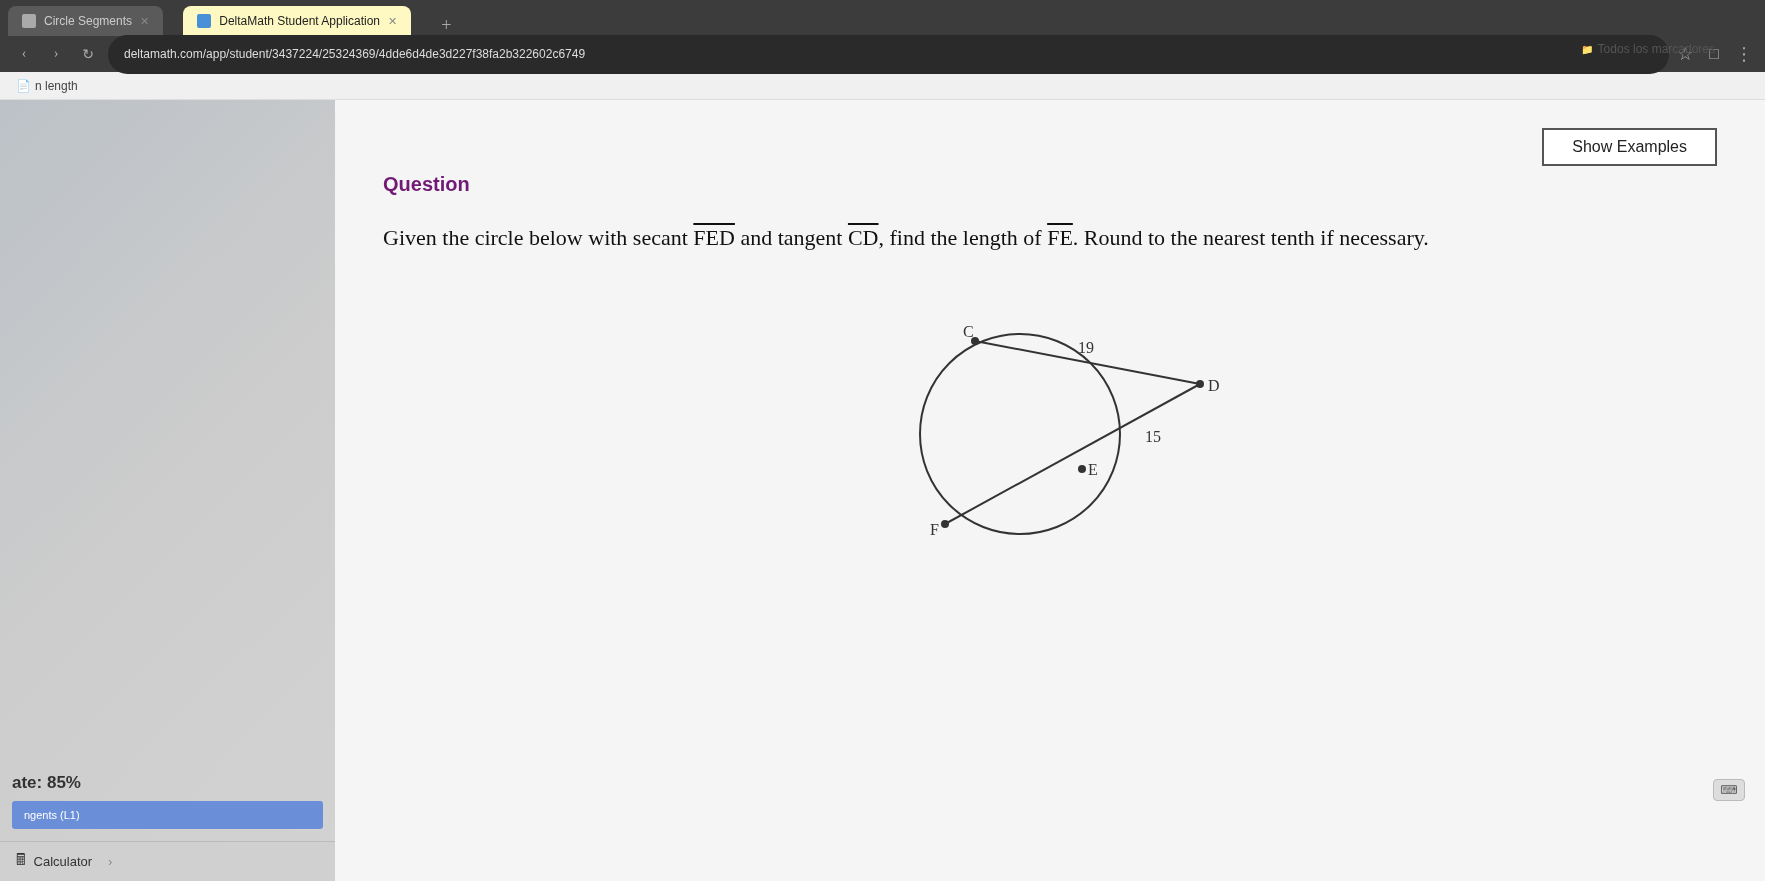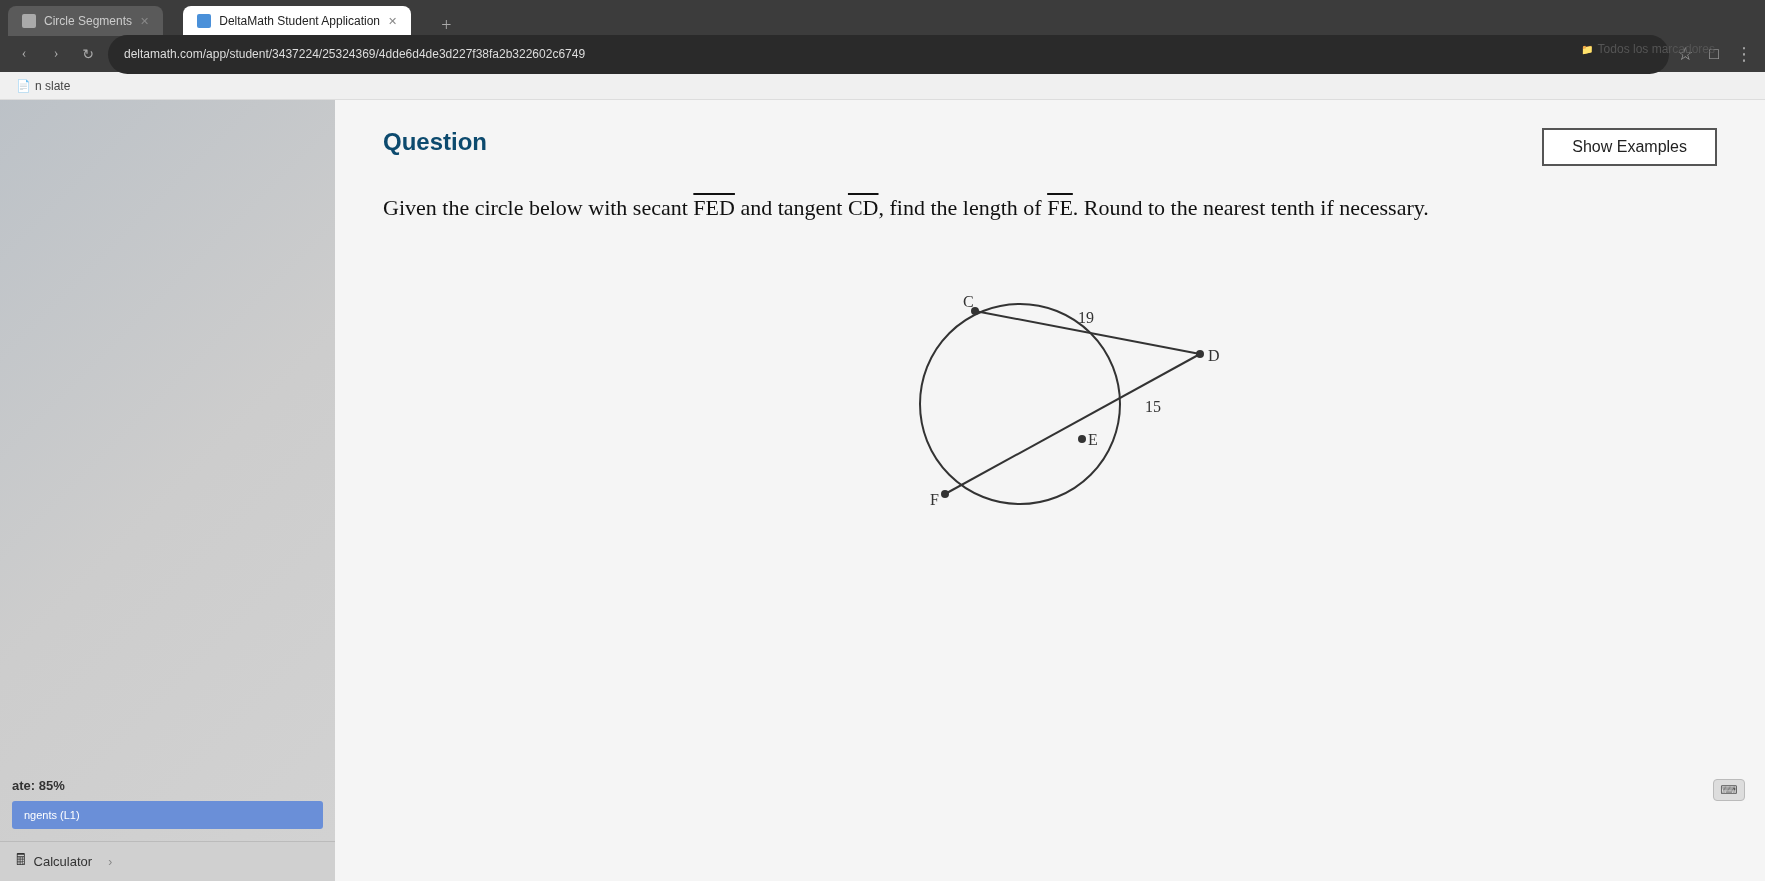--- a/index.html
+++ b/index.html
@@ -31,21 +31,21 @@
       background: #5a5a5a;
       color: #ccc;
       padding: 6px 14px;
       border-radius: 8px 8px 0 0;
       font-size: 12px;
       font-family: Arial, sans-serif;
       gap: 8px;
       height: 30px;
     }
     .tab.active {
-      background: #ffffff;
+      background: #fef9c3;
       color: #222;
     }
     .tab-close {
       font-size: 11px;
       color: #888;
       cursor: pointer;
     }
     .tab-new {
       background: transparent;
       color: #aaa;
@@ -132,21 +132,21 @@
       opacity: 0.7;
     }
     .sidebar-overlay {
       position: absolute;
       bottom: 40px;
       left: 0;
       right: 0;
       padding: 12px;
     }
     .score-label {
-      font-size: 13px;
+      font-size: 17px;
       font-family: Arial, sans-serif;
       color: #333;
       font-weight: bold;
     }
     .sidebar-item-tangents {
       background: #6a8fd8;
       color: white;
       padding: 8px 12px;
       font-size: 11px;
       font-family: Arial, sans-serif;
@@ -163,24 +163,25 @@
       position: relative;
     }
 
     .question-header {
       display: flex;
       justify-content: space-between;
       align-items: flex-start;
       margin-bottom: 24px;
     }
     .question-label {
-      font-size: 24px;
+      font-size: 20px;
       font-weight: bold;
       font-family: Arial, sans-serif;
-      color: #0c4a6e;
+      color: #701a75;
+      margin-top: 45px;
     }
     .show-examples-btn {
       background: white;
       border: 2px solid #555;
       border-radius: 0;
       padding: 8px 28px;
       font-size: 16px;
       font-family: Arial, sans-serif;
       cursor: pointer;
       color: #222;
@@ -321,21 +322,21 @@
   </div>
   <div class="todos-link">
     <span style="font-size:10px;">📁</span>
     <span>Todos los marcadores</span>
   </div>
 </div>
 
 <div class="bookmark-bar">
   <div class="bookmark-item">
     <span>📄</span>
-    <span>n slate</span>
+    <span>n length</span>
   </div>
 </div>
 
 <div class="app-container">
 
   <div class="sidebar">
     <div class="sidebar-bg"></div>
     <div class="sidebar-overlay">
       <div class="score-label">ate: 85%</div>
       <div class="sidebar-item-tangents">ngents (L1)</div>

